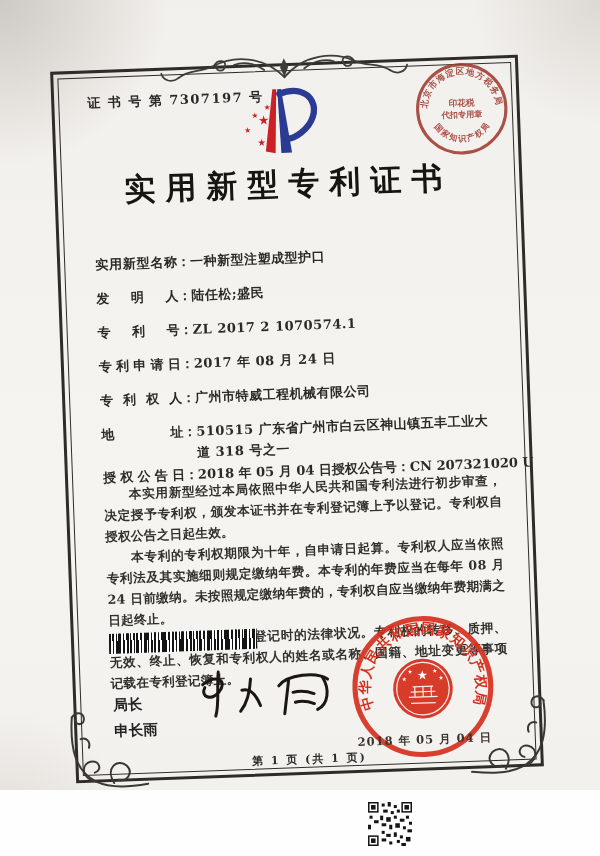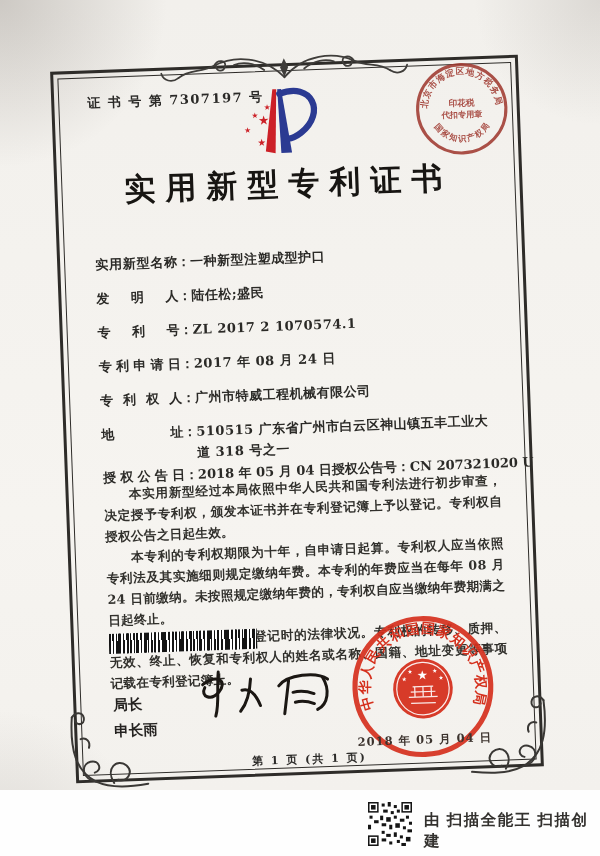--- a/index.html
+++ b/index.html
@@ -262,16 +262,15 @@
           <rect x="12" y="21" width="3" height="2"></rect>
           <rect x="17" y="20" width="2" height="3"></rect>
         <rect x="21" y="22" width="2" height="2"></rect>
           <rect x="25" y="23" width="3" height="3"></rect>
         <rect x="9" y="24" width="3" height="2"></rect>
           <rect x="14" y="26" width="2" height="2"></rect>
           <rect x="19" y="25" width="2" height="2"></rect>
           <rect x="22" y="27" width="3" height="2"></rect>
       </g>
     </svg>
-    <div class="scan-text">由 扫描全能王 扫描创建</div>
   </div>
 
 </div>
 
 </body></html>

